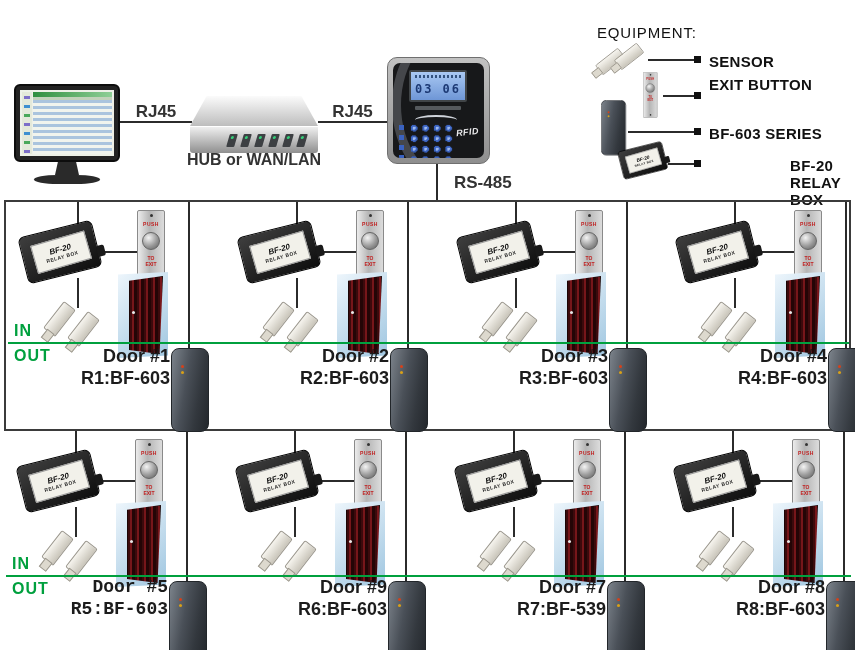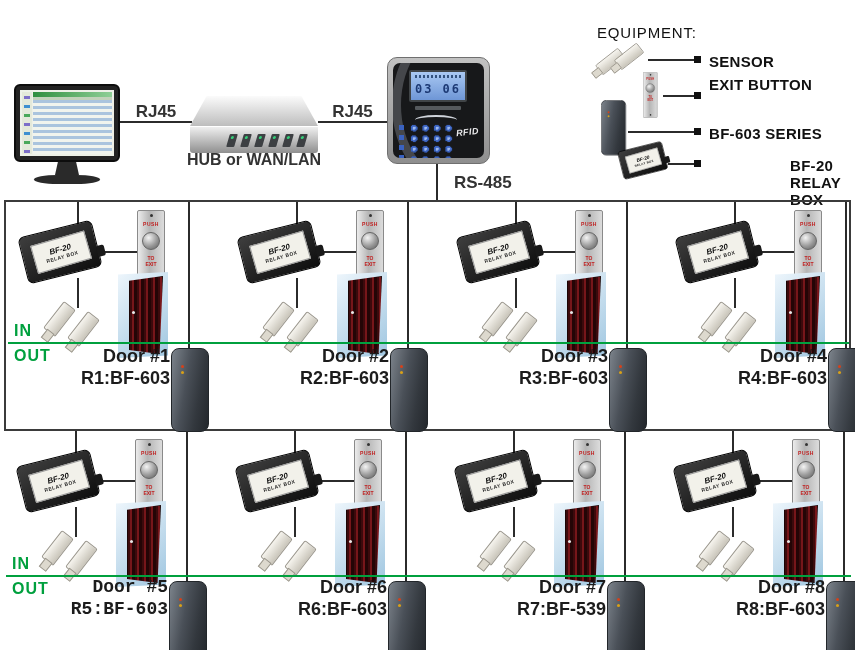--- a/index.html
+++ b/index.html
@@ -357,21 +357,21 @@
         <span class="push">PUSH</span>
         <span class="btncircle"></span>
         <span class="toexit">TO EXIT</span>
       </div>
       <div class="doorpanel" style="left:112px;top:70px;">
           <div class="doorleaf"></div>
         </div>
       <div class="sensor" style="left:46px;top:100px;"></div>
       <div class="sensor" style="left:70px;top:110px;"></div>
       <div class="doorlabels" style="top:146px;">
-        <div class="doorname">Door #6</div>
+        <div class="doorname">Door #9</div>
         <div class="doorreader">R6:BF-603</div>
       </div>
       <div class="reader" style="left:165px;top:150px;"></div>
     </div>
 
     <div class="cell" style="left:438px;">
       <div class="wire v" style="left:71px;top:0;height:26px;"></div>
       <div class="wire v" style="left:71px;top:76px;height:30px;"></div>
       <div class="wire h" style="left:98px;top:49px;width:34px;"></div>
       <div class="wire v" style="left:182px;top:0;height:150px;"></div>

